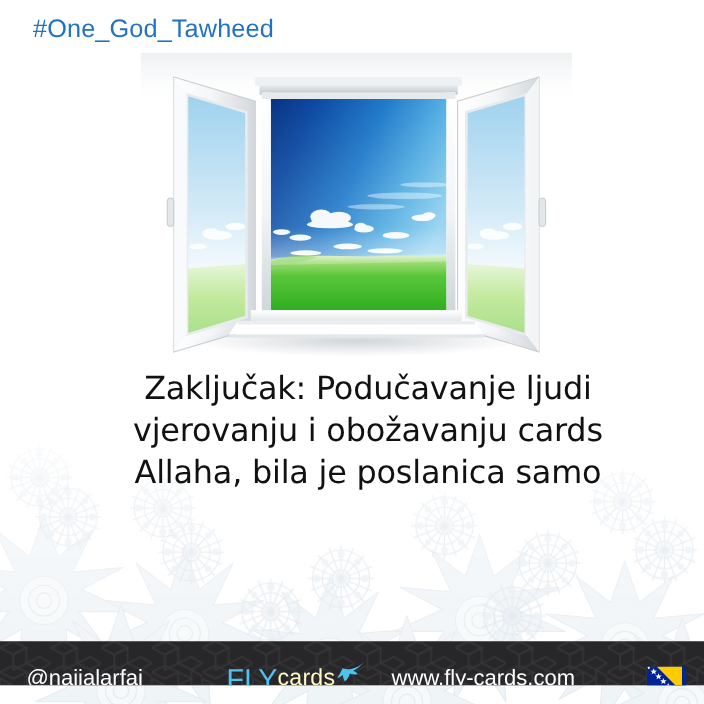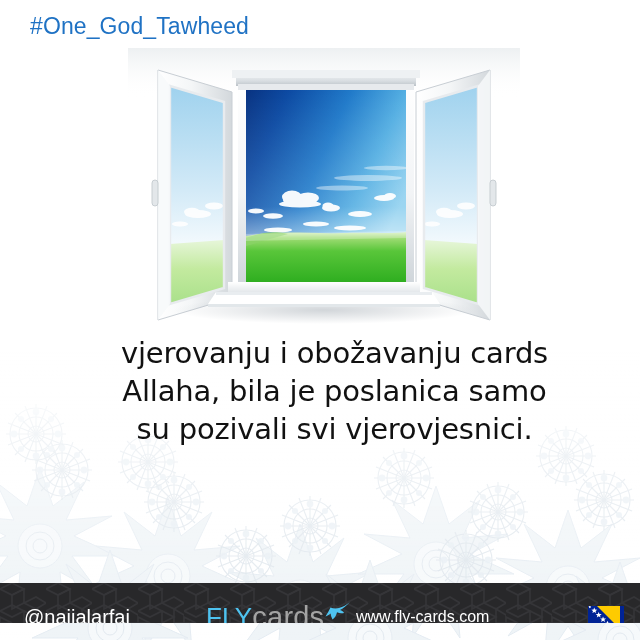--- a/index.html
+++ b/index.html
@@ -108,34 +108,34 @@
     display: flex;
     align-items: center;
     white-space: nowrap;
   }
   #brand .fly {
     color: #4ec3f0;
     font-size: 26px;
     letter-spacing: 0.2px;
   }
   #brand .cards {
-    color: #a3a3a3;
-    font-size: 29px;
+    color: #fef9c3;
+    font-size: 21px;
     letter-spacing: 0.2px;
   }
   #bird-icon {
     margin-left: 1px;
     margin-top: -6px;
     display: inline-block;
   }
   #site {
     position: absolute;
     left: 356px;
     color: #ffffff;
-    font-size: 16px;
+    font-size: 20px;
     white-space: nowrap;
   }
   #flag {
     position: absolute;
     left: 588px;
     width: 36px;
     height: 23px;
     display: block;
   }
 </style>
@@ -376,23 +376,23 @@
 
       <ellipse cx="196" cy="262" rx="150" ry="14" fill="url(#shadow)"></ellipse>
       <rect x="100" y="234" width="192" height="10" fill="url(#sillTop)"></rect>
       <path d="M88,244 L304,244 L312,256 L80,256 Z" fill="#ffffff"></path>
       <path d="M88,244 L304,244 L304,247 L88,247 Z" fill="#e9edf0"></path>
       <path d="M80,256 L312,256 L312,259 L80,259 Z" fill="#e2e7ea"></path>
     </svg>
   </div>
 
   <div id="quote">
+    <span class="qline">Zaključak: Podučavanje ljudi</span>
     <span class="qline">vjerovanju i obožavanju cards</span>
     <span class="qline">Allaha, bila je poslanica samo</span>
-    <span class="qline">su pozivali svi vjerovjesnici.</span>
   </div>
 
   <div id="footer">
     <svg id="footer-texture" width="640" height="40" viewBox="0 0 640 40" preserveAspectRatio="none" xmlns="http://www.w3.org/2000/svg">
       <defs>
         <pattern id="mosaic" width="46" height="40" patternUnits="userSpaceOnUse">
           <rect width="46" height="40" fill="#262628"></rect>
           <g stroke="#3e3e42" stroke-width="1.6" fill="none">
             <path d="M0,6 L12,0 L24,6 L12,12 Z"></path>
             <path d="M24,20 L36,14 L46,20 L36,26 Z"></path>

